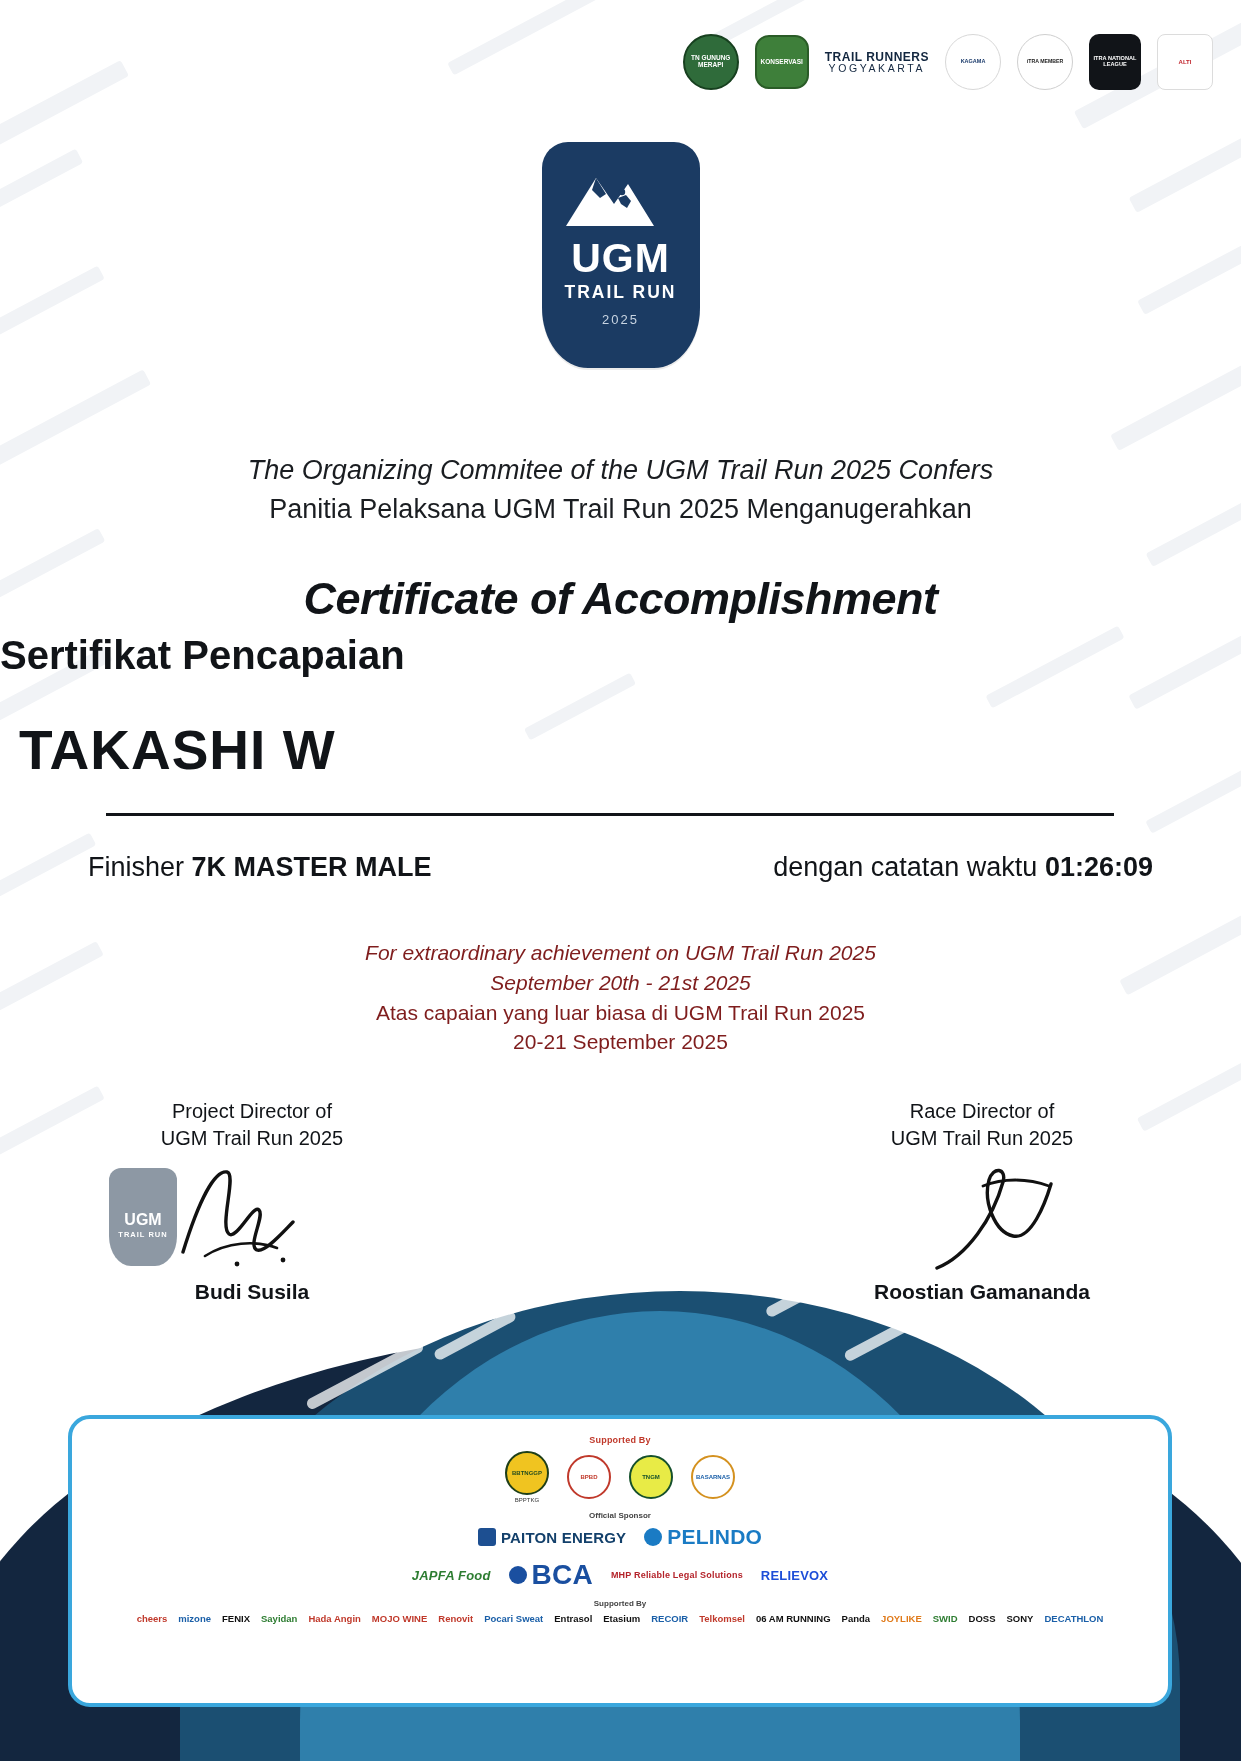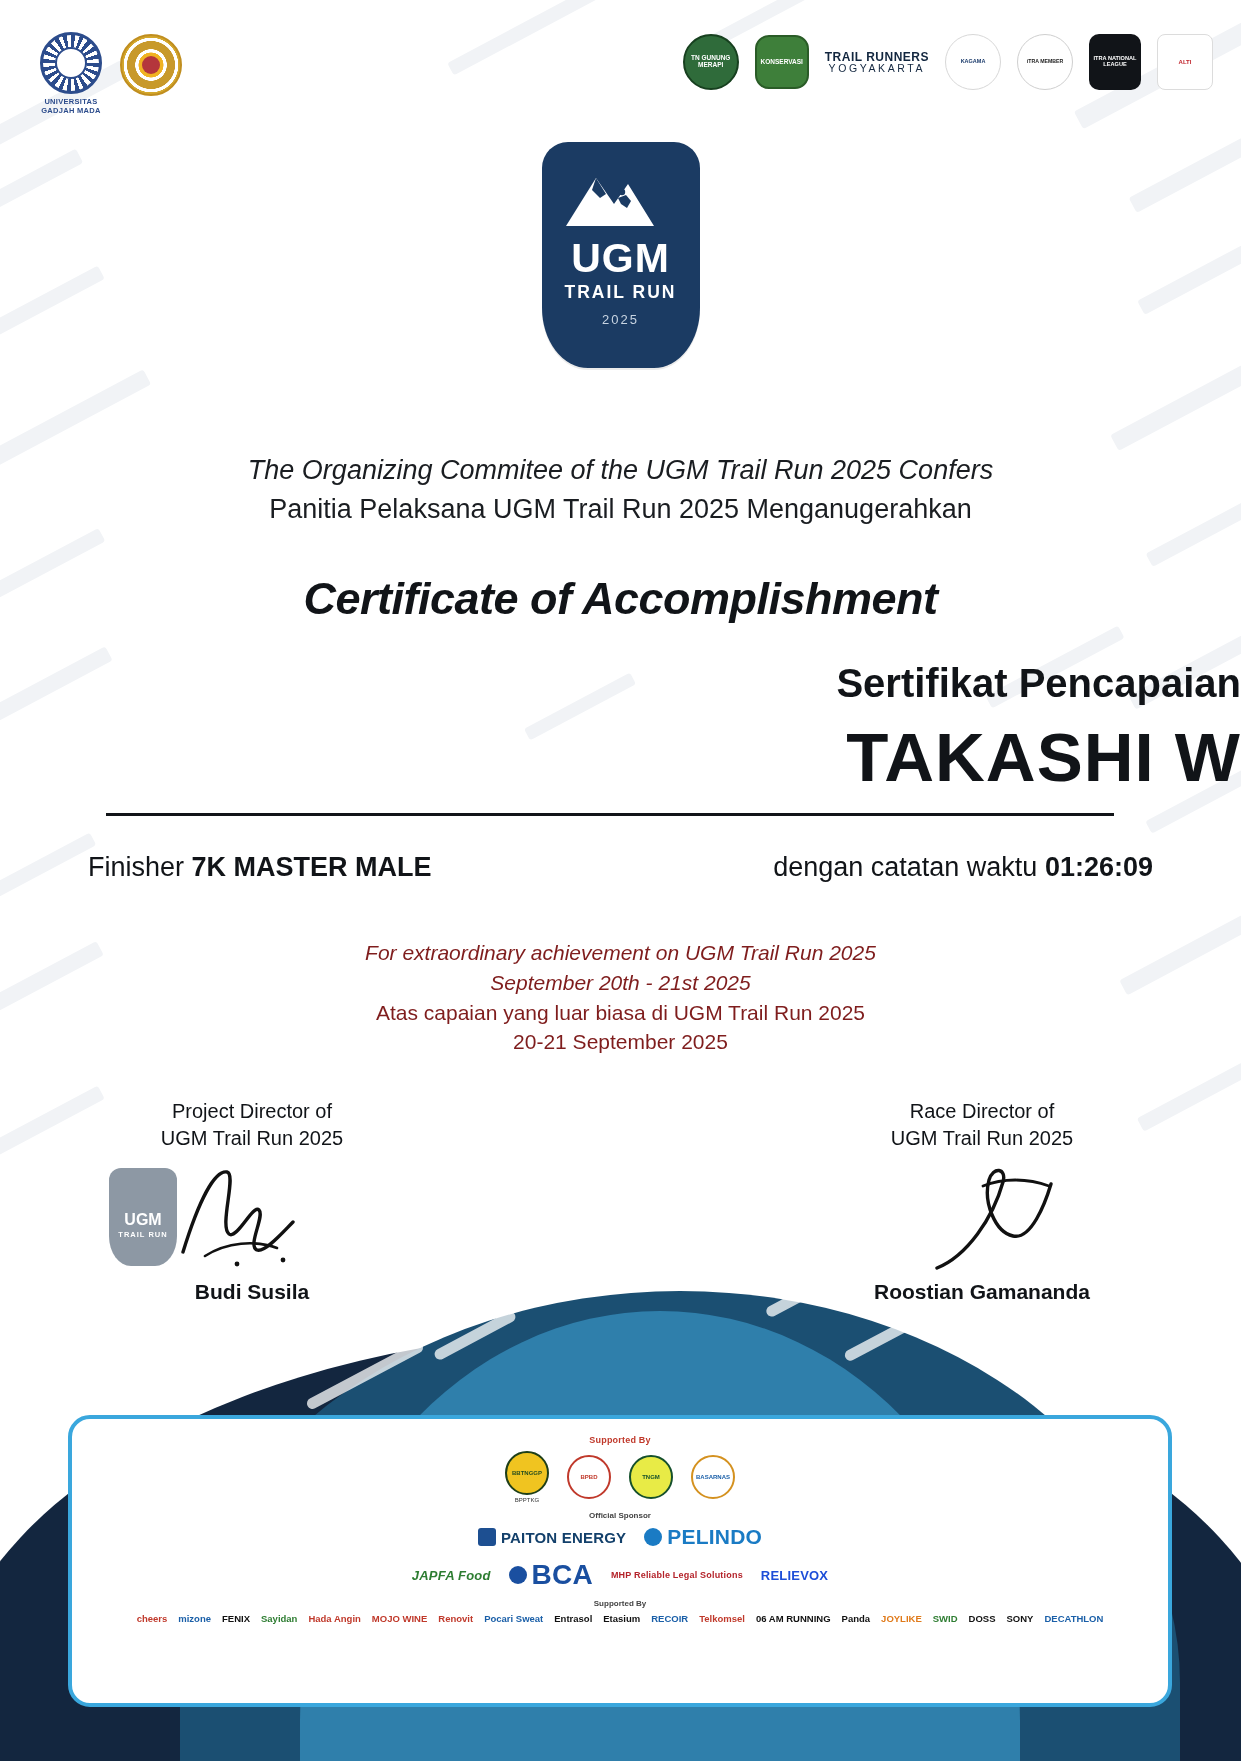--- a/index.html
+++ b/index.html
@@ -257,32 +257,33 @@
     position: absolute;
     top: 573px; left: 0; right: 0;
     text-align: center;
     font-size: 45px;
     font-weight: bold;
     font-style: italic;
     letter-spacing: -0.5px;
   }
   .cert-title-id {
     position: absolute;
-    top: 661px; left: 0; right: 0;
-    text-align: right;
+    top: 633px; left: 0; right: 0;
+    text-align: left;
     font-size: 40px;
     font-weight: bold;
   }
   .recipient {
     position: absolute;
     top: 718px; left: 0; right: 0;
-    text-align: right;
-    font-size: 69px;
+    text-align: left;
+    font-size: 55px;
     font-weight: bold;
     letter-spacing: 1px;
+    padding-left: 19px;
   }
   .divider {
     position: absolute;
     top: 813px;
     left: 106px;
     width: 1008px;
     height: 3px;
     background: #111418;
   }
   .result-row {
@@ -460,27 +461,20 @@
   <div class="bg-white-dashes" style="left:300px; bottom:380px; width:130px;"></div>
   <div class="bg-white-dashes" style="left:760px; bottom:470px; width:120px;"></div>
   <div class="bg-white-dashes" style="left:840px; bottom:420px; width:95px;"></div>
   <div class="bg-white-dashes" style="left:60px;  bottom:200px; width:150px;"></div>
   <div class="bg-white-dashes" style="left:980px; bottom:170px; width:140px;"></div>
   <div class="bg-white-dashes" style="left:1060px; bottom:250px; width:110px;"></div>
 </div>
 
 <div class="sheet">
 
-  <div class="top-left-logos">
-    <div class="ugm-logo">
-      <div class="ugm-seal"></div>
-      <div class="ugm-caption">UNIVERSITAS GADJAH MADA</div>
-    </div>
-    <div class="kagama-seal"></div>
-  </div>
 
   <div class="top-right-logos">
     <div class="sponsor-badge">
       <div class="badge-circle badge-bnmerapi">
         <span>TN GUNUNG MERAPI</span>
       </div>
     </div>
     <div class="sponsor-badge">
       <div class="badge-circle badge-green">
         <span>KONSERVASI</span>

